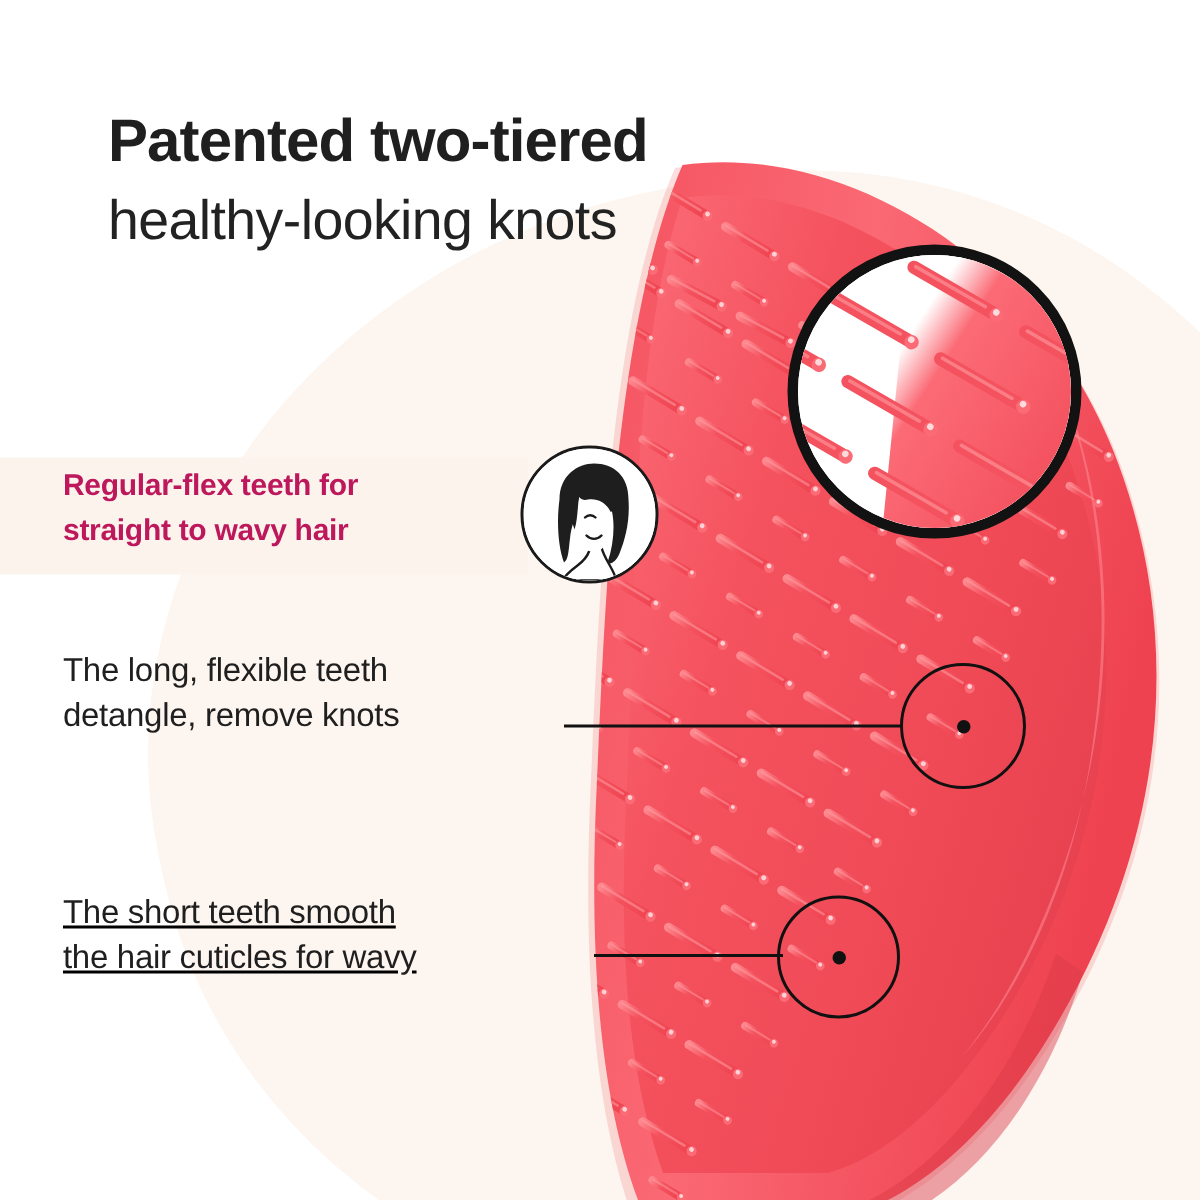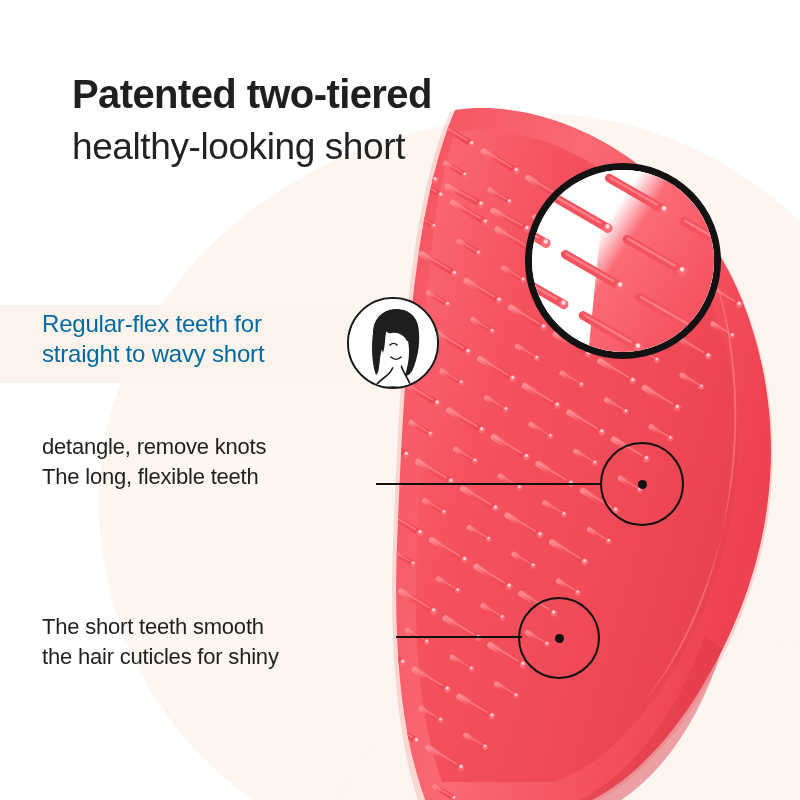--- a/index.html
+++ b/index.html
@@ -52,38 +52,38 @@
 
   
   .band{
     position:absolute;left:0;top:305px;width:352px;height:78px;
     background:#fcf3ec;
   }
   .callout1{
     position:absolute;left:42px;top:309px;width:330px;
   }
   .callout1 .txt{
-    font-size:24px;line-height:30px;color:#0369a1;font-weight:400;
+    font-size:20px;line-height:30px;color:#be185d;font-weight:700;
     letter-spacing:-0.2px;
   }
   .hair-badge{
     position:absolute;left:347px;top:297px;
     width:88px;height:88px;border-radius:50%;
     background:#ffffff;border:2px solid #1a1a1a;
     overflow:hidden;
   }
 
   
   .callout{position:absolute;}
   .callout .txt{
     font-size:22px;line-height:30px;color:#1f1f1f;font-weight:500;
     letter-spacing:-0.2px;
   }
   #callout2{left:42px;top:432px;width:340px;}
-  #callout3{left:42px;top:612px;width:350px;}
+  #callout3{left:42px;top:593px;width:350px;text-decoration:underline;}
 
   .leader{
     position:absolute;height:0;border-top:2.2px solid #111;
   }
   #leader2{left:376px;top:483px;width:226px;}
   #leader3{left:396px;top:636px;width:126px;}
 
   .marker{
     position:absolute;border:2.2px solid #111;border-radius:50%;
     background:transparent;
@@ -423,21 +423,21 @@
     </g>
 
     <path d="M 700 240 C 744 330, 752 470, 702 596 C 686 638, 664 678, 640 706
              C 678 664, 712 596, 726 512 C 744 404, 732 312, 700 240 Z" fill="#ff8b94" opacity="0.55"></path>
 
     <path d="M 704 636 C 676 720, 624 784, 566 806 L 600 812 C 660 784, 702 716, 722 648 Z" fill="#d93a48" opacity="0.45"></path>
   </svg>
 
   <div class="headline">
     <div class="hl-bold">Patented two-tiered</div>
-    <div class="hl-light">healthy-looking short</div>
+    <div class="hl-light">healthy-looking knots</div>
   </div>
 
   <div class="magnifier">
     <svg class="mag-inner" viewBox="0 0 196 196">
       <defs>
         <linearGradient id="magBg" x1="0" y1="0" x2="1" y2="0.5">
           <stop offset="0%" stop-color="#ffffff"></stop>
           <stop offset="22%" stop-color="#ffffff"></stop>
           <stop offset="34%" stop-color="#fb6b76"></stop>
           <stop offset="100%" stop-color="#ef4250"></stop>
@@ -502,21 +502,21 @@
             <use href="#magTooth" x="0" y="138"></use>
           <use href="#magTooth" x="0" y="182"></use>
         </g>
       </g>
     </svg>
   </div>
 
   <div class="band"></div>
   <div class="callout1">
     <div class="txt">Regular-flex teeth for</div>
-    <div class="txt">straight to wavy short</div>
+    <div class="txt">straight to wavy hair</div>
   </div>
 
   <div class="hair-badge">
     <svg viewBox="0 0 88 88" width="88" height="88">
       <rect width="88" height="88" fill="#ffffff"></rect>
 
       <path d="M 44 56 C 46 66, 44 72, 36 78 C 32 81, 28 84, 26 88 L 62 88
                C 60 80, 54 74, 52 66 L 52 54 Z" fill="#ffffff" stroke="#1a1a1a" stroke-width="1.6"></path>
 
       <path d="M 24 34 C 24 18, 36 10, 47 10 C 60 10, 70 18, 70 34
@@ -532,30 +532,30 @@
                C 55 36, 49 33, 43 34 C 39 35, 36 33, 36 28 Z" fill="#1e1e1e"></path>
       <path d="M 33 30 C 33 20, 40 13, 48 12 C 42 18, 38 24, 37 32
                C 36 40, 36 48, 34 54 C 31 46, 31 36, 33 30 Z" fill="#1e1e1e"></path>
 
       <path d="M 41 46 C 43 44, 46 44, 48 46" stroke="#1a1a1a" stroke-width="1.6" fill="none" stroke-linecap="round"></path>
       <path d="M 42 58 C 45 61, 49 61, 52 58" stroke="#1a1a1a" stroke-width="1.6" fill="none" stroke-linecap="round"></path>
     </svg>
   </div>
 
   <div class="callout" id="callout2">
+    <div class="txt">The long, flexible teeth</div>
     <div class="txt">detangle, remove knots</div>
-    <div class="txt">The long, flexible teeth</div>
   </div>
   <div class="leader" id="leader2"></div>
   <div class="marker" id="marker2">
     <span class="dot"></span>
   </div>
 
   <div class="callout" id="callout3">
     <div class="txt">The short teeth smooth</div>
-    <div class="txt">the hair cuticles for shiny</div>
+    <div class="txt">the hair cuticles for wavy</div>
   </div>
   <div class="leader" id="leader3"></div>
   <div class="marker" id="marker3">
     <span class="dot"></span>
   </div>
 
 </div>
 
 </body></html>

